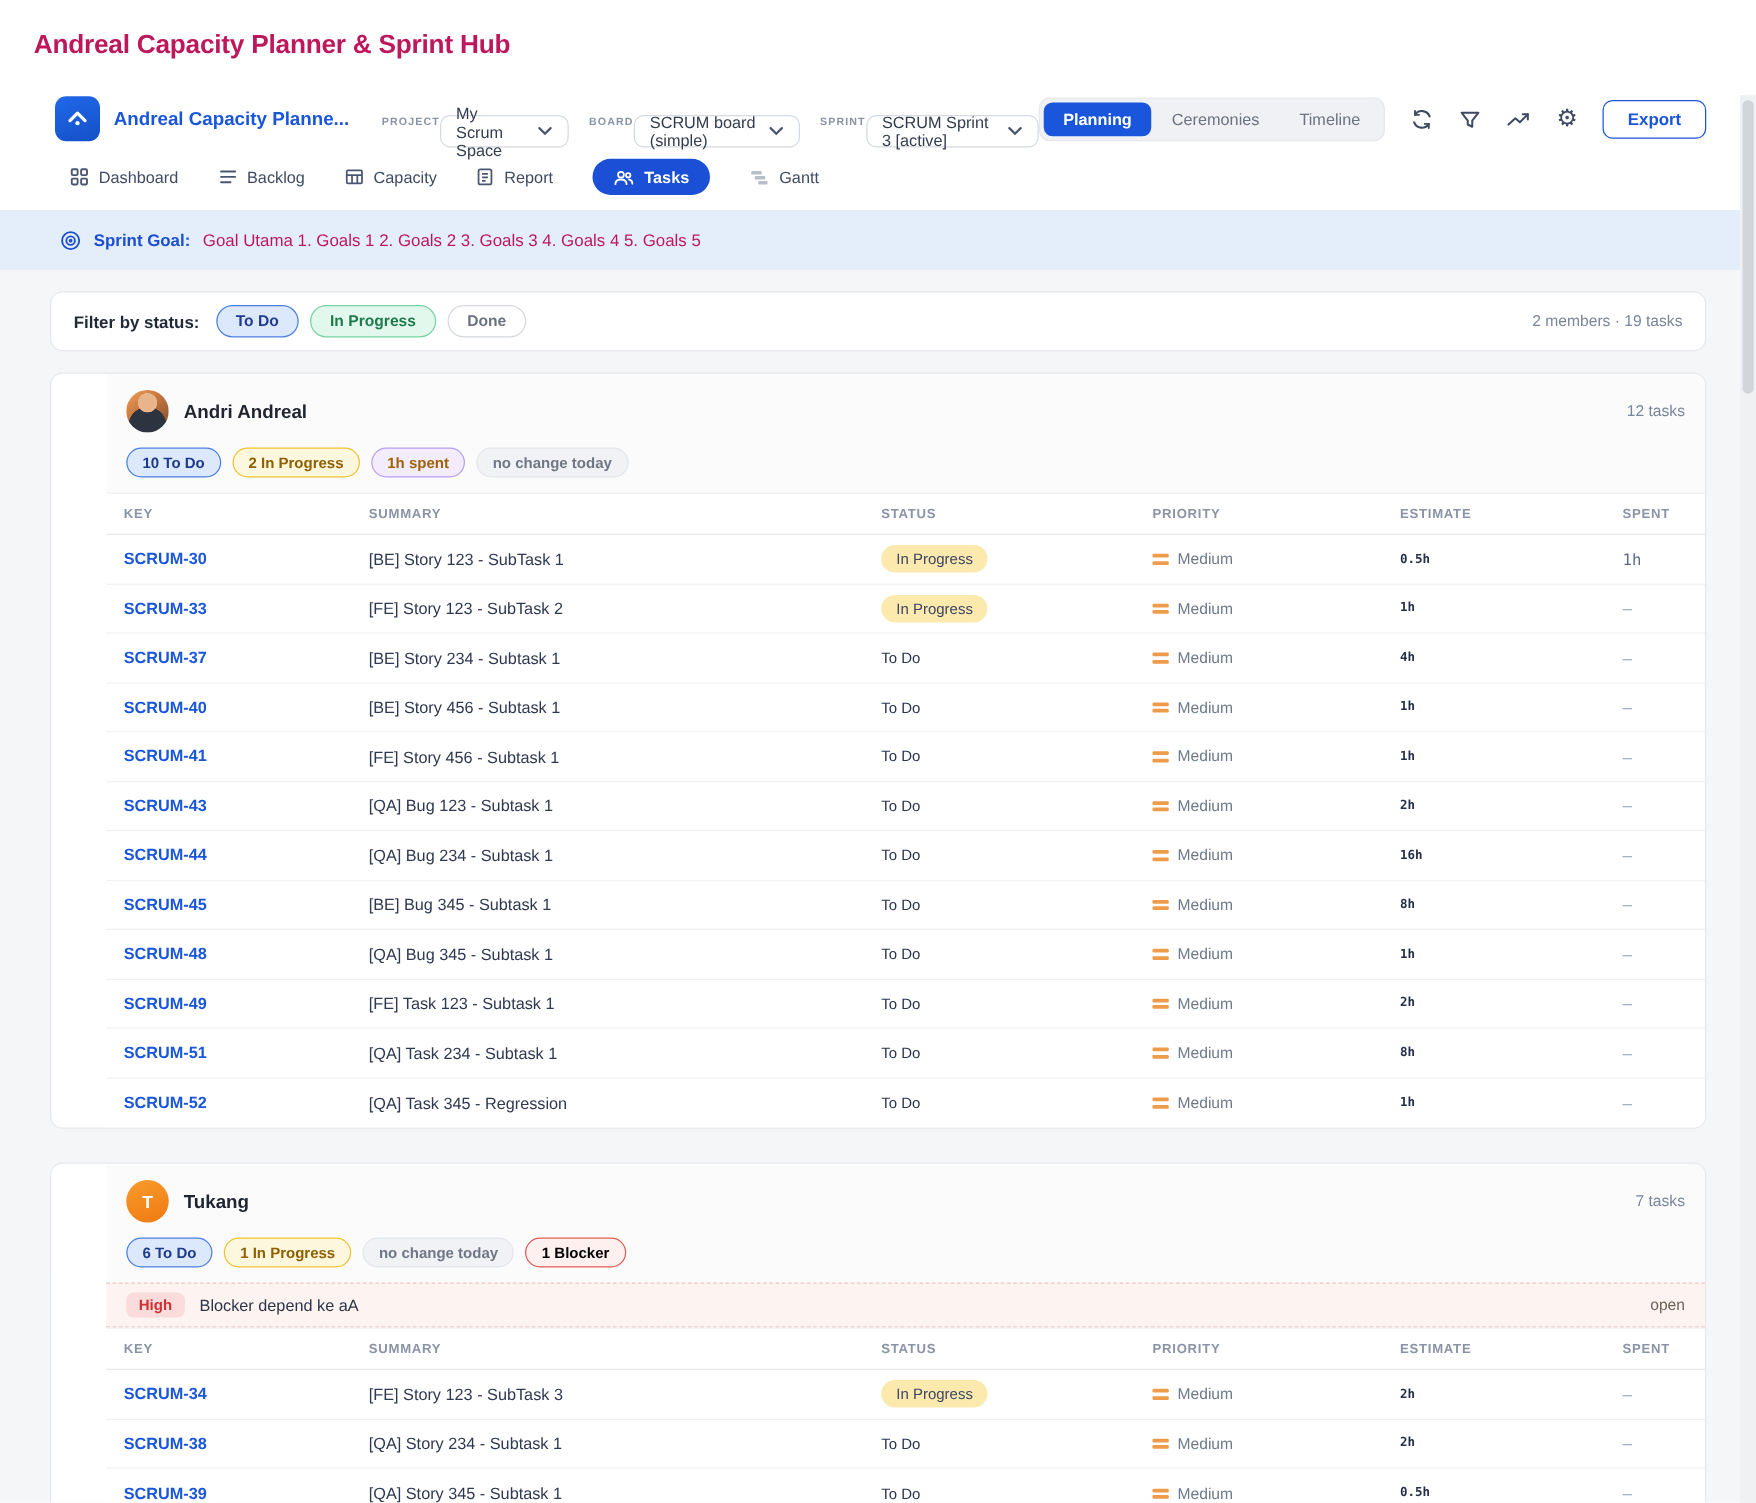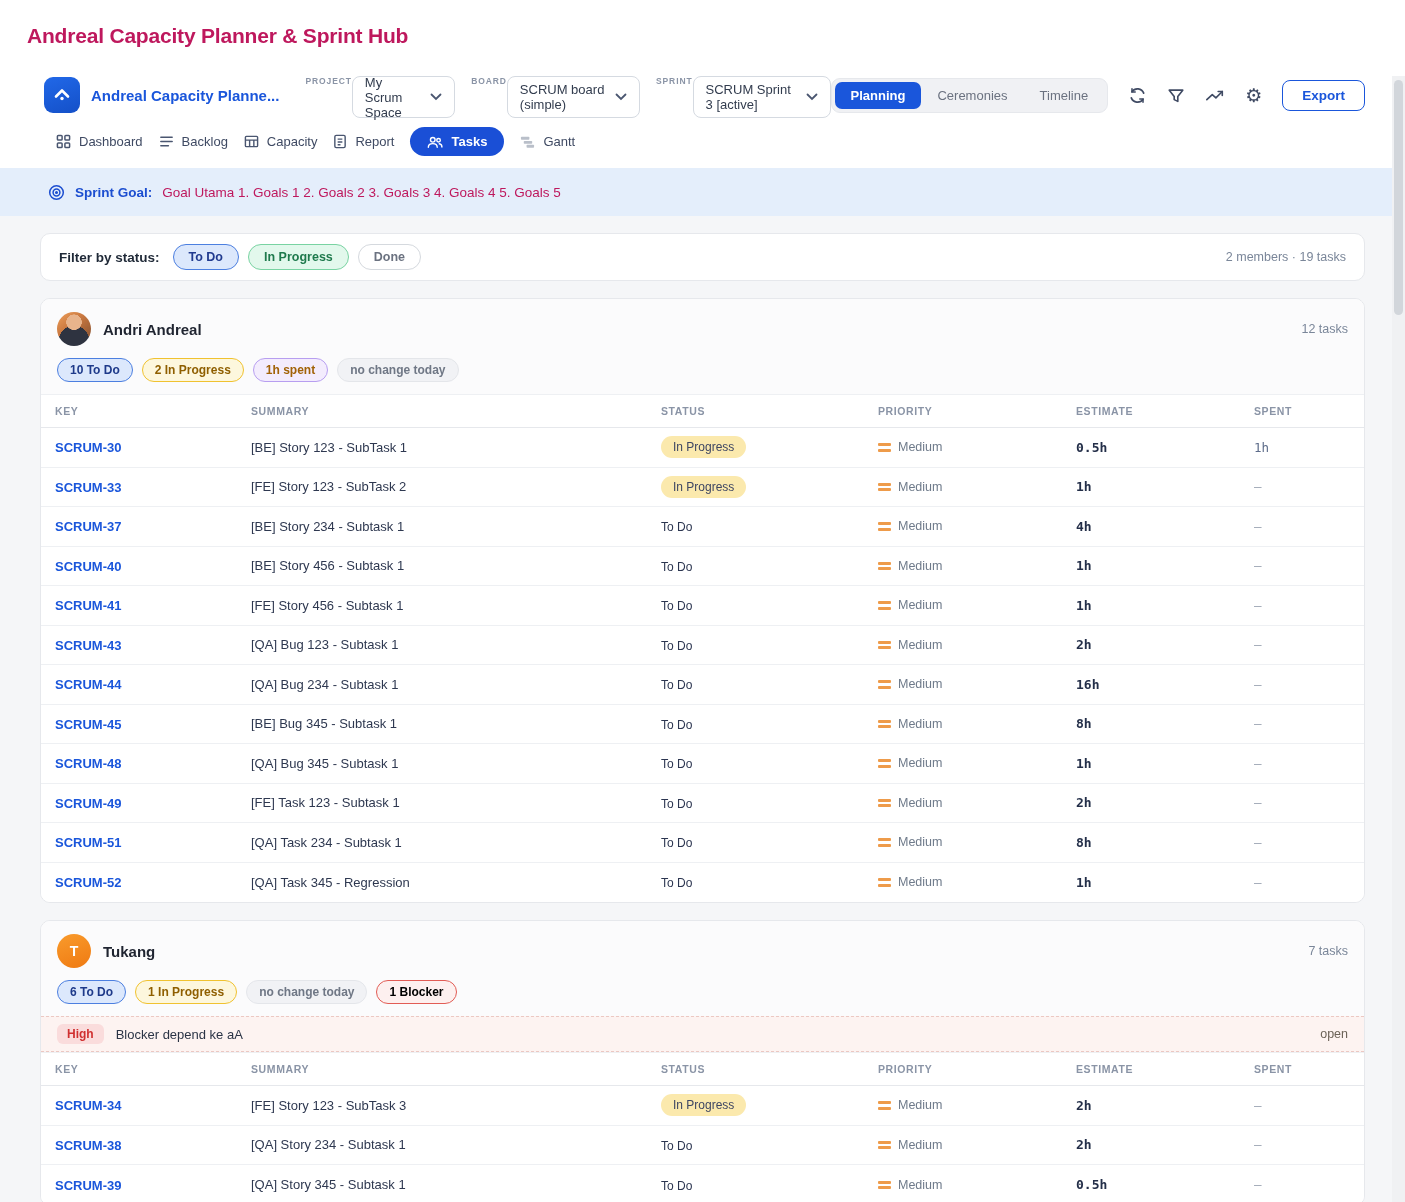--- a/index.html
+++ b/index.html
@@ -11,35 +11,35 @@
   .page-title { padding:24px 27px 14px; font-size:21px; font-weight:700; color:#be185d; letter-spacing:-0.2px; }
 
   .toolbar { display:flex; align-items:flex-end; padding:0 40px 0 44px; height:56px; }
   .app-ident { display:flex; align-items:center; gap:11px; margin-bottom:5px; }
   .app-logo { width:36px; height:36px; border-radius:9px; background:linear-gradient(160deg,#2168e8,#1450c8);
     display:flex; align-items:center; justify-content:center; flex:none; }
   .app-name { font-size:15px; font-weight:700; color:#1a56db; white-space:nowrap; }
   .selectors { display:flex; gap:16px; margin-left:26px; }
   .sel-group { display:flex; }
   .sel-label { font-size:8.5px; font-weight:700; letter-spacing:0.9px; color:#8a94a6; margin-bottom:5px; }
-  .select-box { display:flex; align-items:center; gap:10px; height:42px; padding:0 12px; background:#fff;
+  .select-box { display:flex; align-items:center; gap:10px; height:26px; padding:0 12px; background:#fff;
     border:1px solid #d5dae1; border-radius:8px; font-size:13px; color:#323c4e; cursor:pointer; }
   .select-box svg { flex:none; }
 
   .toolbar-right { margin-left:auto; display:flex; align-items:center; gap:20px; margin-bottom:5px; }
   .seg-control { display:flex; align-items:center; background:#f0f1f4; border:1px solid #e6e8ec; border-radius:9px; padding:3px; }
   .seg-item { font-size:13px; color:#6b7280; padding:6px 16px; border-radius:7px; cursor:pointer; }
   .seg-item.active { background:#1a56db; color:#fff; font-weight:700; }
   .icon-btn { color:#3f4a63; cursor:pointer; display:flex; align-items:center; }
   .gear-glyph { font-size:19px; line-height:1; color:#3f4a63; }
   .export-btn { border:1.5px solid #1a56db; color:#1a56db; background:#fff; font-size:13.5px; font-weight:700;
     padding:7px 19px; border-radius:8px; cursor:pointer; }
 
   
-  .nav-row { display:flex; align-items:center; gap:16px; padding:9px 40px 12px 56px; }
+  .nav-row { display:flex; align-items:center; gap:32px; padding:9px 40px 12px 56px; }
   .nav-item { display:flex; align-items:center; gap:8px; font-size:13px; color:#3f4a63; cursor:pointer; }
   .nav-item svg { color:#4a5670; }
   .nav-item.active { background:#1a4fd6; color:#fff; font-weight:700; border-radius:999px; padding:7px 17px; }
   .nav-item.active svg { color:#fff; }
   .nav-item.disabled svg { color:#b9bfc9; }
 
   
   .goal-banner { background:#e4eefb; height:48px; display:flex; align-items:center; gap:10px; padding:0 48px; }
   .goal-label { font-size:13.5px; font-weight:700; color:#1c4ed0; }
   .goal-text { font-size:13.5px; color:#be185d; }
@@ -50,21 +50,21 @@
 
   .filter-card { height:48px; display:flex; align-items:center; padding:0 18px; margin-bottom:17px; }
   .filter-label { font-size:13.5px; font-weight:700; color:#1f2937; margin-right:13px; }
   .chip { font-size:12.5px; font-weight:600; padding:5px 15px; border-radius:999px; margin-right:9px; cursor:pointer; }
   .chip.todo { background:#dce8fc; border:1.5px solid #4c7fe0; color:#203a8f; }
   .chip.inprogress { background:#e2f8ec; border:1.5px solid #79d3a2; color:#1f7a4d; }
   .chip.done { background:#fff; border:1.5px solid #d5d9de; color:#6b7280; }
   .filter-summary { margin-left:auto; font-size:12.5px; color:#7a8699; }
 
   
-  .member-card { margin-bottom:17px; overflow:hidden; }
+  .member-card { margin-bottom:27px; overflow:hidden;padding-left:44px; }
   .member-head { padding:13px 16px 12px; background:#fbfbfc; }
   .member-title-row { display:flex; align-items:center; gap:12px; }
   .avatar { width:34px; height:34px; border-radius:50%; flex:none; display:flex; align-items:center;
     justify-content:center; font-weight:700; color:#fff; font-size:14px; }
   .avatar.photo { background:
      radial-gradient(circle at 50% 30%, #e8b48c 0 26%, transparent 27%),
      radial-gradient(circle at 50% 85%, #2e3340 0 45%, transparent 46%),
      linear-gradient(140deg,#f0a05a 0%, #c97840 40%, #7a4a2e 100%); }
   .avatar.initial { background:linear-gradient(160deg,#f99b2c,#ef7a12); }
   .member-name { font-size:15px; font-weight:700; color:#1f2430; }
@@ -89,21 +89,21 @@
   .trow { height:39.5px; border-bottom:1px solid #eef0f3; background:#fff; }
   .trow:last-child { border-bottom:none; }
   .td { padding-left:14px; }
   .key-link { font-size:13px; font-weight:600; color:#1a56db; cursor:pointer; }
   .summary-text { font-size:13px; color:#2e3850; }
   .status-plain { font-size:12px; color:#2b3550; }
   .status-pill { display:inline-block; font-size:12px; color:#3e4663; background:#fbe9ad; padding:4px 12px; border-radius:12px; }
   .prio { display:flex; align-items:center; gap:7px; font-size:12.5px; color:#6e7a8a; }
   .prio-icon { display:flex; flex-direction:column; gap:2.5px; }
   .prio-icon i { display:block; width:13px; height:3px; border-radius:1px; background:#ee9b4a; }
-  .est { font-size:13px; font-weight:600; color:#242f49; }
+  .est { font-size:10px; font-weight:600; color:#242f49; }
   .spent-val { font-size:12.5px; color:#5d6c8a; }
   .spent-val.muted { color:#9aa3b2; font-weight:400; }
 
   
   .scrollbar-track { position:fixed; top:76px; right:0; width:13px; bottom:0; background:#f0f1f3; }
   .scrollbar-thumb { position:absolute; top:4px; left:2px; width:9px; height:235px; background:#d2d6db; border-radius:5px; }
 </style>
 </head>
 <body>
 

